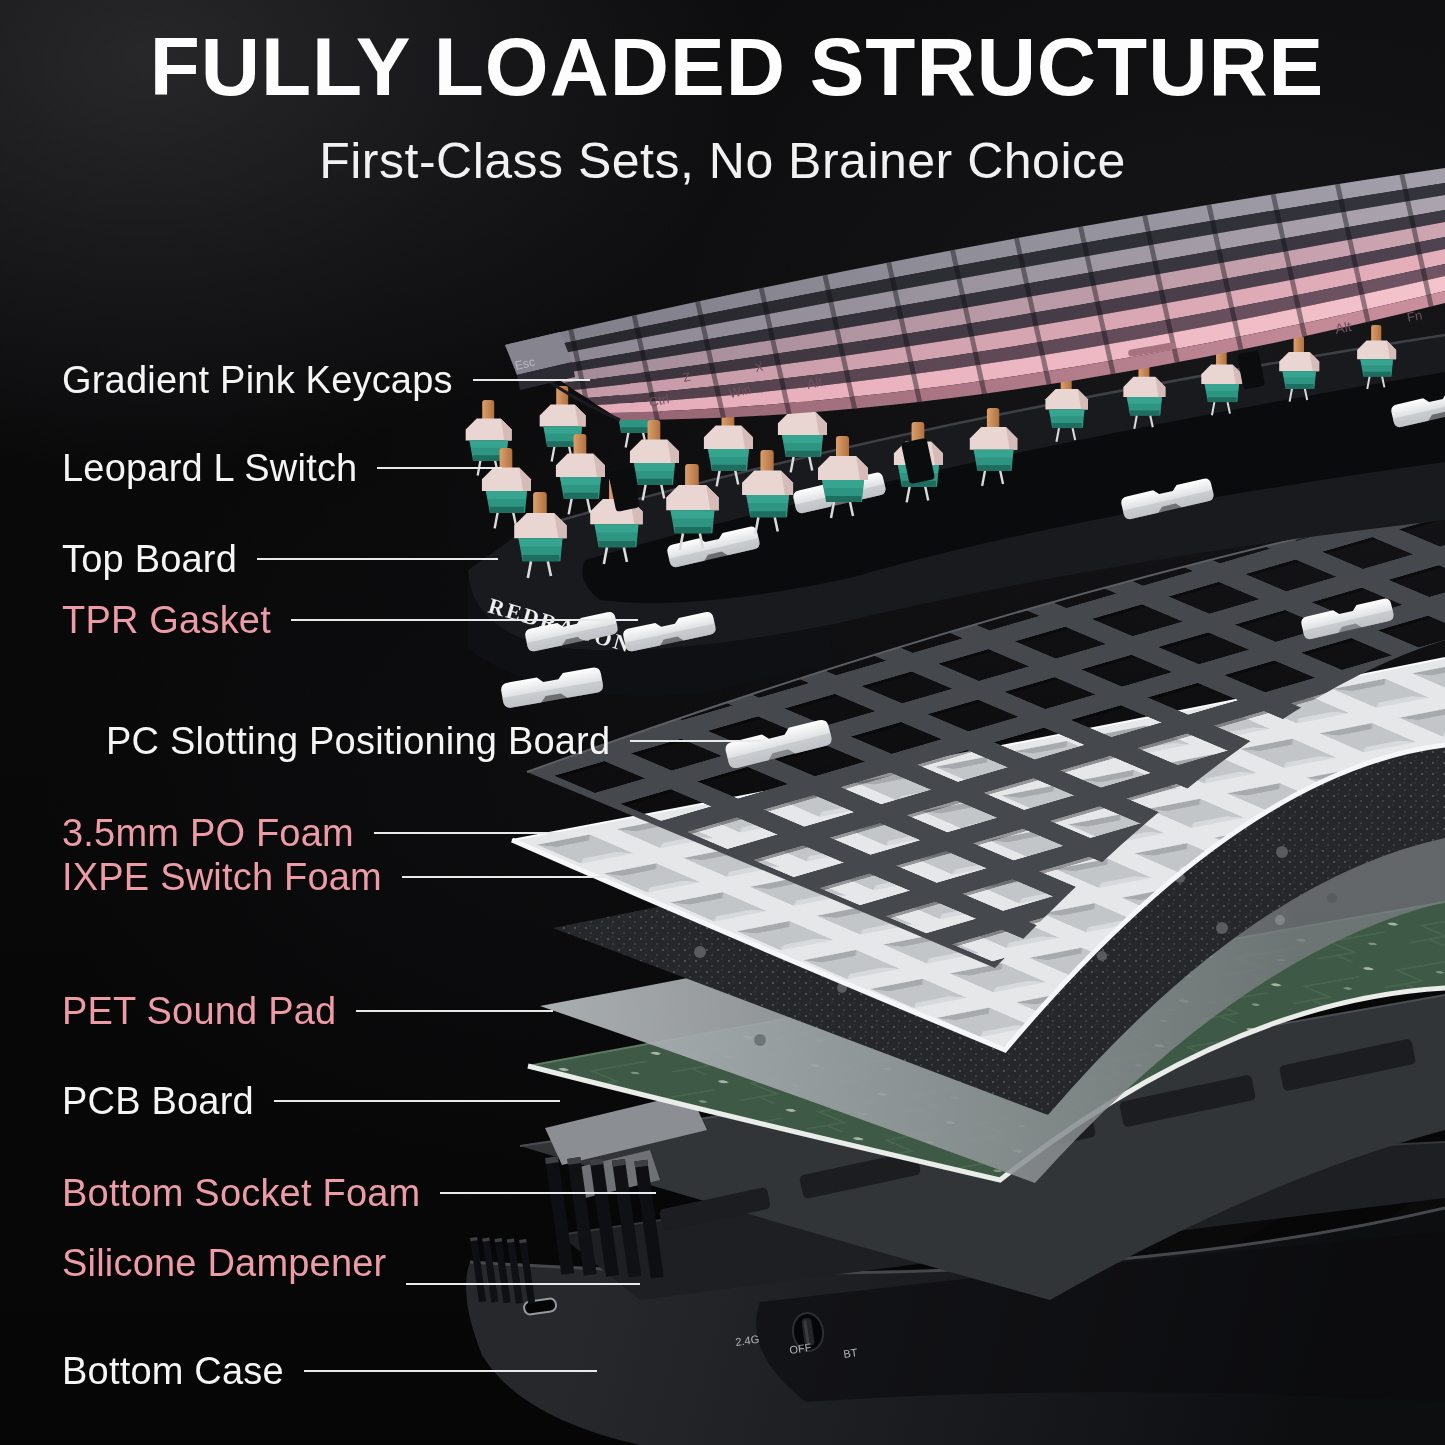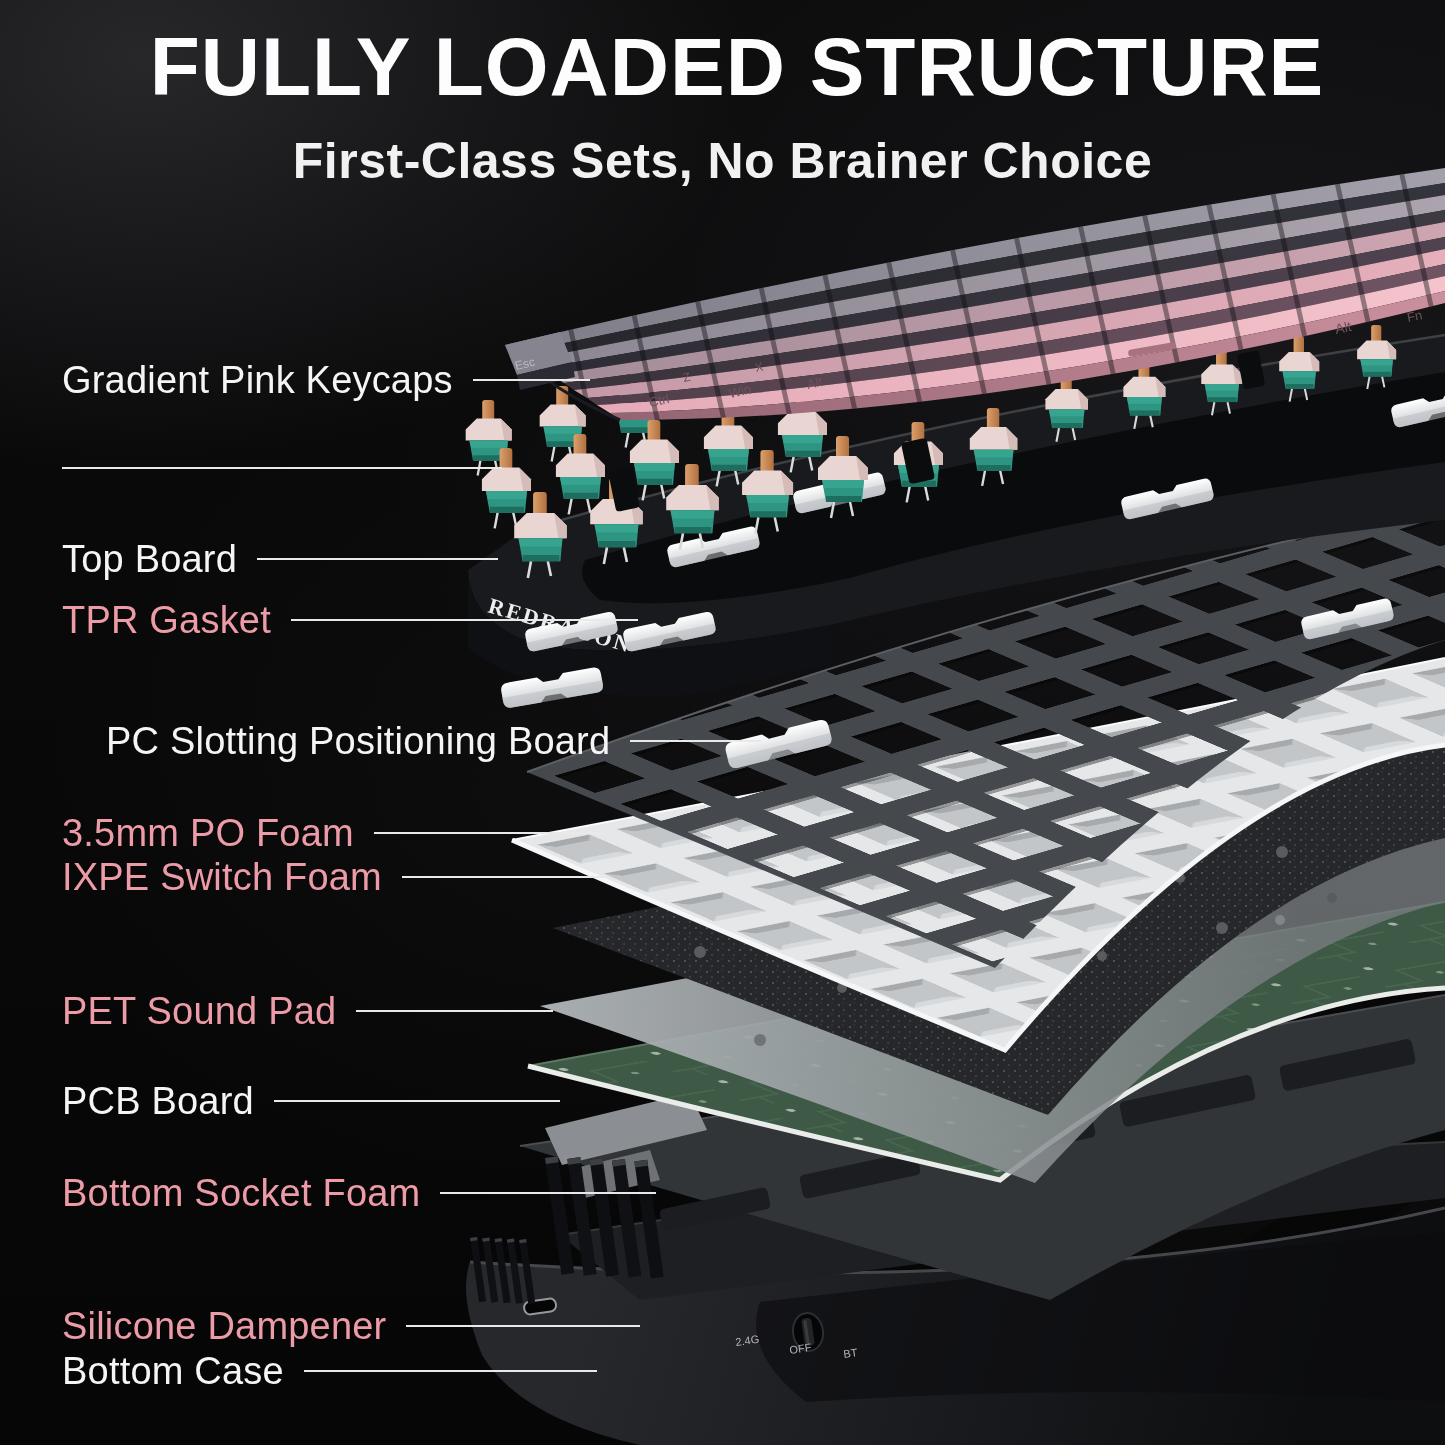--- a/index.html
+++ b/index.html
@@ -8,21 +8,21 @@
     font-family:"Liberation Sans",sans-serif;
     background:
       radial-gradient(1100px 750px at 10% 4%, rgba(82,82,88,.40) 0%, rgba(20,20,22,0) 55%),
       radial-gradient(1500px 1000px at 88% 26%, rgba(70,70,78,.22) 0%, rgba(12,12,14,0) 60%),
       radial-gradient(900px 700px at 40% 55%, rgba(60,60,66,.10) 0%, rgba(10,10,12,0) 60%),
       linear-gradient(#0b0b0c,#060607);
   }
   .art{position:absolute;left:0;top:0;width:1445px;height:1445px;}
   .hdr{position:absolute;left:0;top:24px;width:100%;text-align:center;z-index:5;}
   .title{font-size:82px;font-weight:700;letter-spacing:1px;color:#fdfdfd;line-height:1.05;padding-left:29px;}
-  .subtitle{margin-top:22px;font-size:50px;font-weight:700;color:#f1f1f1;letter-spacing:.5px;}
+  .subtitle{margin-top:22px;font-size:50px;font-weight:400;color:#f1f1f1;letter-spacing:.5px;}
   .label-row{position:absolute;left:62px;display:flex;align-items:center;gap:20px;height:56px;z-index:6;}
   .label-text{font-size:38px;font-weight:400;white-space:nowrap;letter-spacing:.2px;}
   .label-text[data-color="white"]{color:#f5f5f5;}
   .label-text[data-color="pink"]{color:#ec9ba7;}
   .leader{flex:1;height:2px;background:#e9e9e9;min-width:30px;}
   svg text{font-family:"Liberation Sans",sans-serif;}
   .logo-text{font-family:"Liberation Serif",serif;font-weight:700;letter-spacing:2.5px;}
 </style>
 </head>
 <body>
@@ -311,20 +311,21 @@
   <div class="hdr">
     <div class="title">FULLY LOADED STRUCTURE</div>
     <div class="subtitle">First-Class Sets, No Brainer Choice</div>
   </div>
 
   <div class="label-row" style="top:352px;width:528px;">
     <span class="label-text" data-color="white">Gradient Pink Keycaps</span>
     <span class="leader"></span>
   </div>
   <div class="label-row" style="top:440px;width:440px;">
+    <span class="label-text" data-color="white">Leopard L Switch</span>
     <span class="leader"></span>
   </div>
   <div class="label-row" style="top:531px;width:436px;">
     <span class="label-text" data-color="white">Top Board</span>
     <span class="leader"></span>
   </div>
   <div class="label-row" style="top:592px;width:576px;">
     <span class="label-text" data-color="pink">TPR Gasket</span>
     <span class="leader"></span>
   </div>
@@ -345,21 +346,21 @@
     <span class="leader"></span>
   </div>
   <div class="label-row" style="top:1073px;width:498px;">
     <span class="label-text" data-color="white">PCB Board</span>
     <span class="leader"></span>
   </div>
   <div class="label-row" style="top:1165px;width:594px;">
     <span class="label-text" data-color="pink">Bottom Socket Foam</span>
     <span class="leader"></span>
   </div>
-  <div class="label-row" style="top:1298px;width:578px;">
+  <div class="label-row" style="top:1229px;width:578px;align-items:flex-end;">
     <span class="label-text" data-color="pink">Silicone Dampener</span>
     <span class="leader"></span>
   </div>
   <div class="label-row" style="top:1343px;width:535px;text-align:right;">
     <span class="label-text" data-color="white">Bottom Case</span>
     <span class="leader"></span>
   </div>
 
 </div>
 

